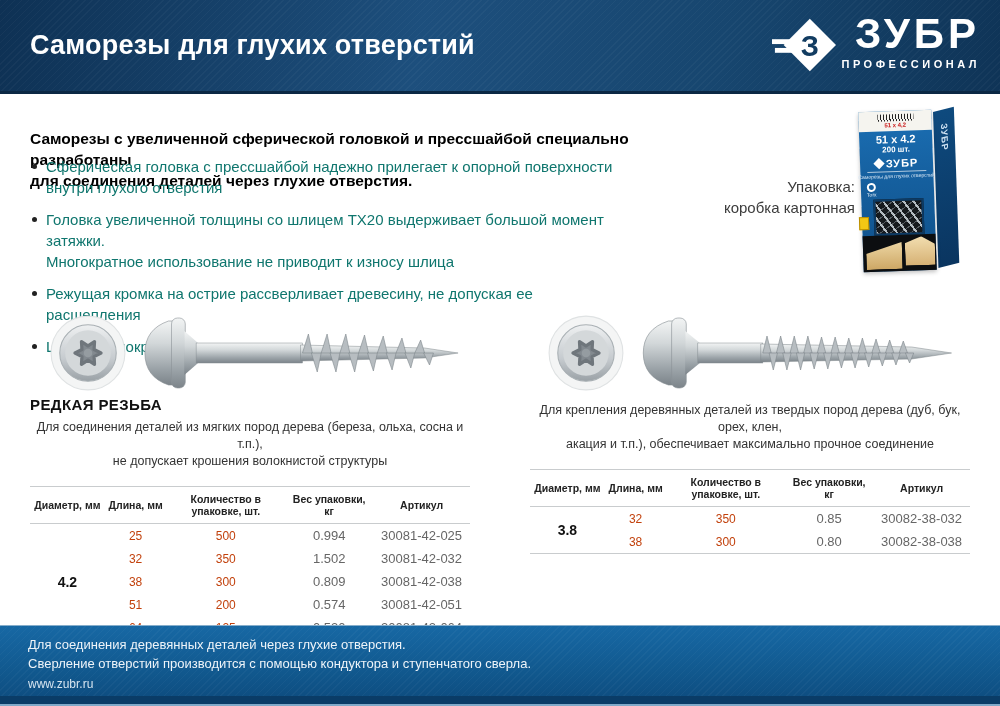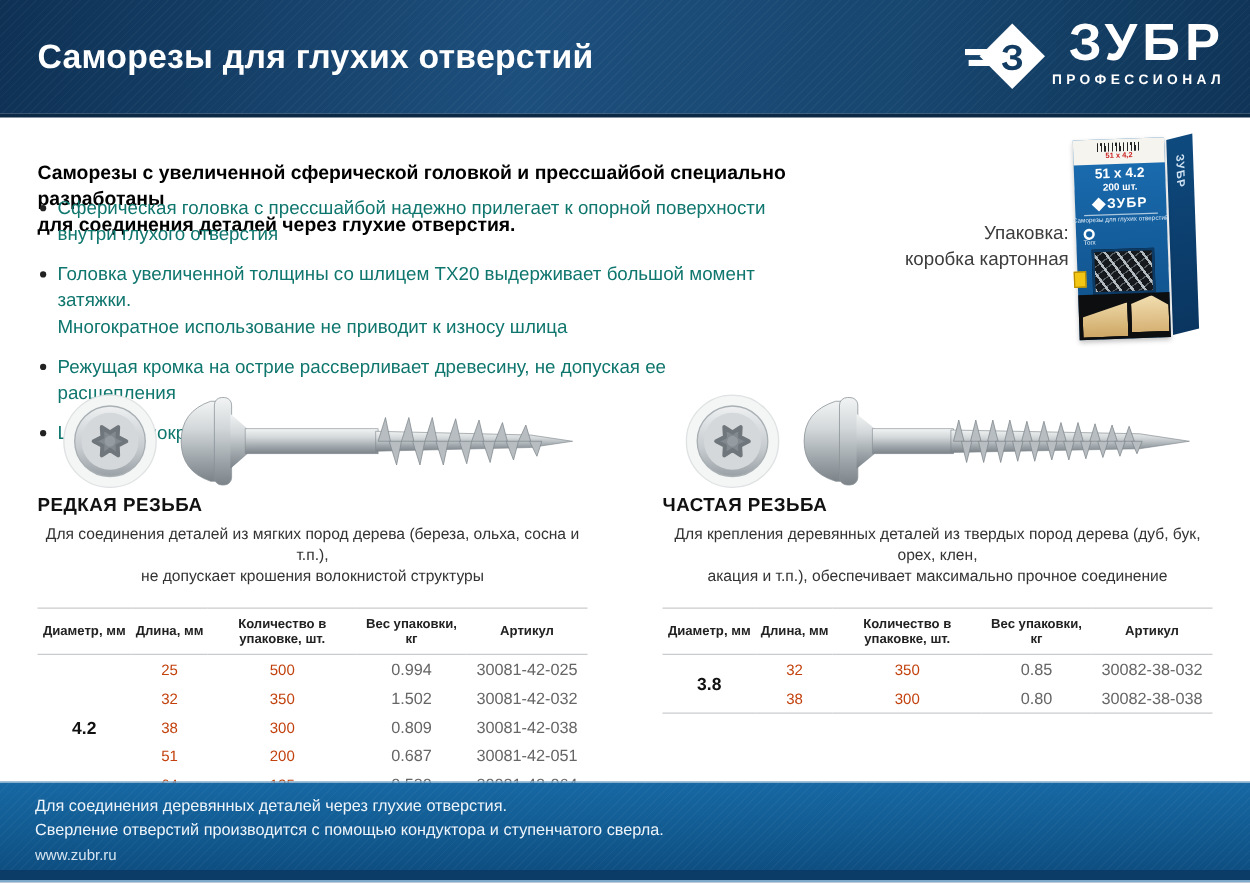--- a/index.html
+++ b/index.html
@@ -319,35 +319,34 @@
           </tr>
           <tr>
             <td class="b">38</td>
             <td class="b">300</td>
             <td class="g">0.809</td>
             <td class="g">30081-42-038</td>
           </tr>
           <tr>
             <td class="b">51</td>
             <td class="b">200</td>
-            <td class="g">0.687</td>
+            <td class="g">0.574</td>
             <td class="g">30081-42-051</td>
           </tr>
           <tr>
             <td class="b">64</td>
             <td class="b">125</td>
             <td class="g">0.530</td>
             <td class="g">30081-42-064</td>
           </tr>
         </tbody>
     </table>
   </div>
 
   <div class="spec right">
-    <div class="spec-title">ЧАСТАЯ РЕЗЬБА</div>
     <div class="spec-sub">Для крепления деревянных деталей из твердых пород дерева (дуб, бук, орех, клен,
 акация и т.п.), обеспечивает максимально прочное соединение</div>
     <table>
       <thead>
         <tr>
           <th>Диаметр, мм</th>
           <th>Длина, мм</th>
           <th>Количество в упаковке, шт.</th>
           <th>Вес упаковки, кг</th>
           <th>Артикул</th>

